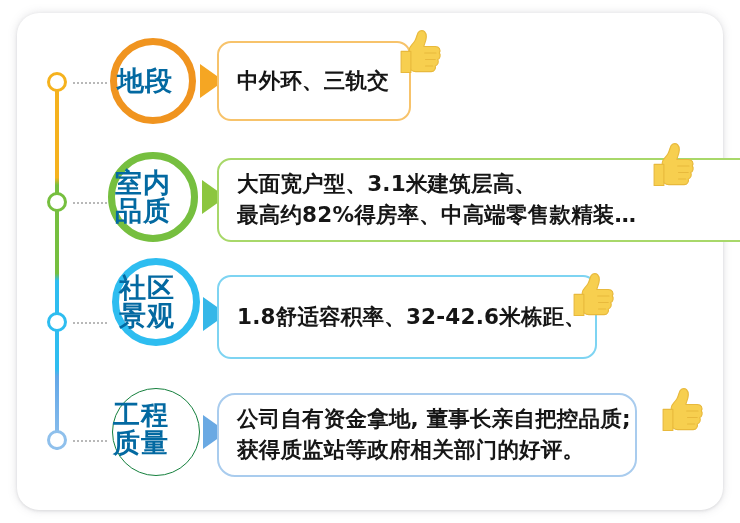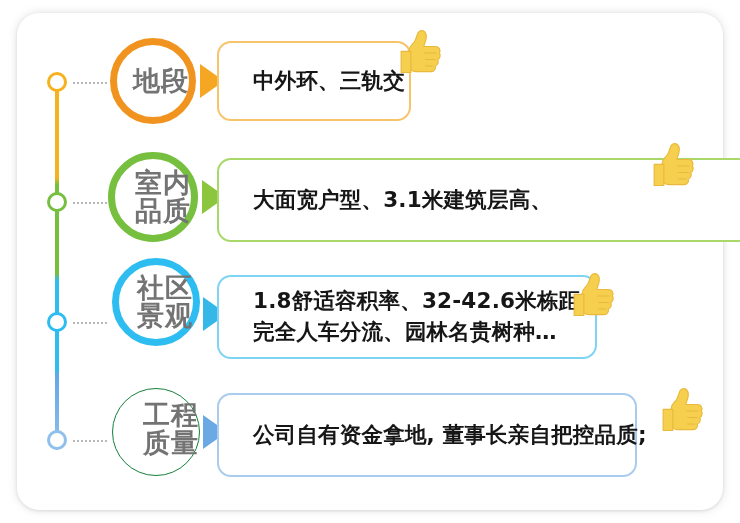--- a/index.html
+++ b/index.html
@@ -70,24 +70,24 @@
     left: 0;
     right: 0;
   }
   .circle {
     position: absolute;
     box-sizing: border-box;
     border-radius: 50%;
     background: #ffffff;
     display: flex;
     flex-direction: column;
-    align-items: flex-end;
+    align-items: flex-start;
     justify-content: center;
     font-weight: bold;
-    color: #737373;
+    color: #0369a1;
     letter-spacing: 1px;
     line-height: 1.02;
   }
   .circle.one-line { font-size: 27px; }
   .circle.two-line { font-size: 27px; }
   .circle .cl { display: block; white-space: nowrap; }
 
   .arrow {
     position: absolute;
     width: 0;
@@ -98,21 +98,21 @@
 
   .bubble {
     position: absolute;
     box-sizing: border-box;
     background: #ffffff;
     border-radius: 14px;
     border: 2px solid #dddddd;
     display: flex;
     flex-direction: column;
     justify-content: center;
-    padding: 6px 34px;
+    padding: 6px 18px;
   }
   .bubble .bl {
     font-size: 21.5px;
     font-weight: bold;
     color: #161616;
     line-height: 1.42;
     white-space: nowrap;
     letter-spacing: 0.2px;
   }
 
@@ -168,20 +168,21 @@
   <div class="row">
     <div class="circle two-line" style="left:108px; top:152px; width:90px; height:90px; border:7px solid #76bf3f;">
       <span class="cl">室内</span>
       <span class="cl">品质</span>
     </div>
 
     <div class="arrow" style="left:202px; top:180px; border-left:24px solid #8cc63f;"></div>
 
     <div class="bubble" style="left:217px; top:158px; width:536px; height:84px; border-color:#a8d86a;">
       <span class="bl">大面宽户型、3.1米建筑层高、</span>
+      <span class="bl">最高约82%得房率、中高端零售款精装…</span>
     </div>
 
     <div class="thumb" style="left:646px; top:140px;">
       <svg viewBox="0 0 64 64" xmlns="http://www.w3.org/2000/svg">
         <path d="M20 28 C20 24 24 22 27 17 C30 12 29 7 33 5 C38 3 41 7 41 12 C41 17 38 22 38 24 L52 24 C57 24 59 28 57 32 C59 34 58 39 55 40 C57 43 55 47 52 48 C53 51 51 55 47 55 L28 55 C24 55 20 52 20 48 Z" fill="#f7cf4f" stroke="#e8b93c" stroke-width="1.4" stroke-linejoin="round"></path>
         <path d="M10 30 L22 30 L22 56 L10 56 Z" fill="#f7cf4f" stroke="#e8b93c" stroke-width="1.4" stroke-linejoin="round"></path>
         <path d="M39 32 L53 32 M40 40 L52 40 M40 48 L49 48" stroke="#e8b93c" stroke-width="1.3" fill="none" stroke-linecap="round"></path>
       </svg>
     </div>
   </div>
@@ -189,42 +190,42 @@
   <div class="row">
     <div class="circle two-line" style="left:112px; top:258px; width:88px; height:88px; border:7px solid #2ebdf0;">
       <span class="cl">社区</span>
       <span class="cl">景观</span>
     </div>
 
     <div class="arrow" style="left:203px; top:297px; border-left:24px solid #35b7e8;"></div>
 
     <div class="bubble" style="left:217px; top:275px; width:380px; height:84px; border-color:#7ed4f2;">
       <span class="bl">1.8舒适容积率、32-42.6米栋距、</span>
-      <span class="bl">完全人车分流、园林名贵树种…</span>
     </div>
 
     <div class="thumb" style="left:566px; top:270px;">
       <svg viewBox="0 0 64 64" xmlns="http://www.w3.org/2000/svg">
         <path d="M20 28 C20 24 24 22 27 17 C30 12 29 7 33 5 C38 3 41 7 41 12 C41 17 38 22 38 24 L52 24 C57 24 59 28 57 32 C59 34 58 39 55 40 C57 43 55 47 52 48 C53 51 51 55 47 55 L28 55 C24 55 20 52 20 48 Z" fill="#f7cf4f" stroke="#e8b93c" stroke-width="1.4" stroke-linejoin="round"></path>
         <path d="M10 30 L22 30 L22 56 L10 56 Z" fill="#f7cf4f" stroke="#e8b93c" stroke-width="1.4" stroke-linejoin="round"></path>
         <path d="M39 32 L53 32 M40 40 L52 40 M40 48 L49 48" stroke="#e8b93c" stroke-width="1.3" fill="none" stroke-linecap="round"></path>
       </svg>
     </div>
   </div>
 
   <div class="row">
     <div class="circle two-line" style="left:112px; top:388px; width:88px; height:88px; border:1px solid #15803d;font-family:Liberation Mono, monospace;">
       <span class="cl">工程</span>
       <span class="cl">质量</span>
     </div>
 
     <div class="arrow" style="left:203px; top:415px; border-left:24px solid #6aa9e3;"></div>
 
-    <div class="bubble" style="left:217px; top:393px; width:420px; height:84px; border-color:#a9ccee;">
+    <div class="bubble" style="left:217px; top:393px; width:420px; height:84px; border-color:#a9ccee;border-radius:18px;">
       <span class="bl">公司自有资金拿地, 董事长亲自把控品质;</span>
+      <span class="bl">获得质监站等政府相关部门的好评。</span>
     </div>
 
     <div class="thumb" style="left:655px; top:385px;">
       <svg viewBox="0 0 64 64" xmlns="http://www.w3.org/2000/svg">
         <path d="M20 28 C20 24 24 22 27 17 C30 12 29 7 33 5 C38 3 41 7 41 12 C41 17 38 22 38 24 L52 24 C57 24 59 28 57 32 C59 34 58 39 55 40 C57 43 55 47 52 48 C53 51 51 55 47 55 L28 55 C24 55 20 52 20 48 Z" fill="#f7cf4f" stroke="#e8b93c" stroke-width="1.4" stroke-linejoin="round"></path>
         <path d="M10 30 L22 30 L22 56 L10 56 Z" fill="#f7cf4f" stroke="#e8b93c" stroke-width="1.4" stroke-linejoin="round"></path>
         <path d="M39 32 L53 32 M40 40 L52 40 M40 48 L49 48" stroke="#e8b93c" stroke-width="1.3" fill="none" stroke-linecap="round"></path>
       </svg>
     </div>
   </div>

